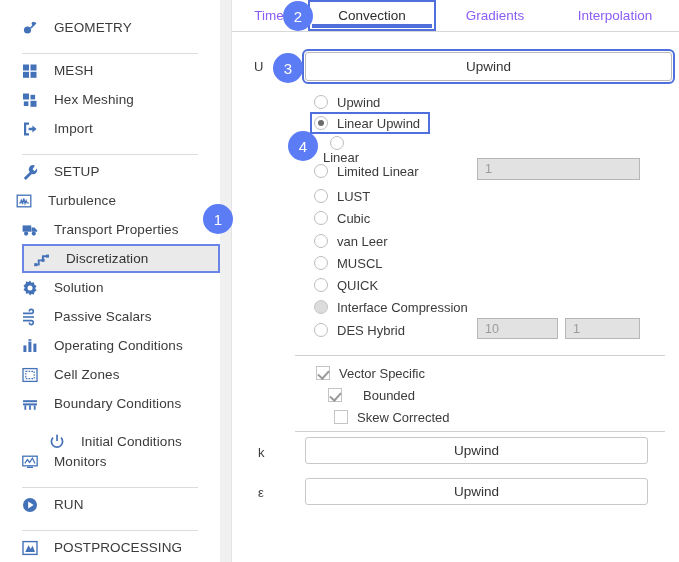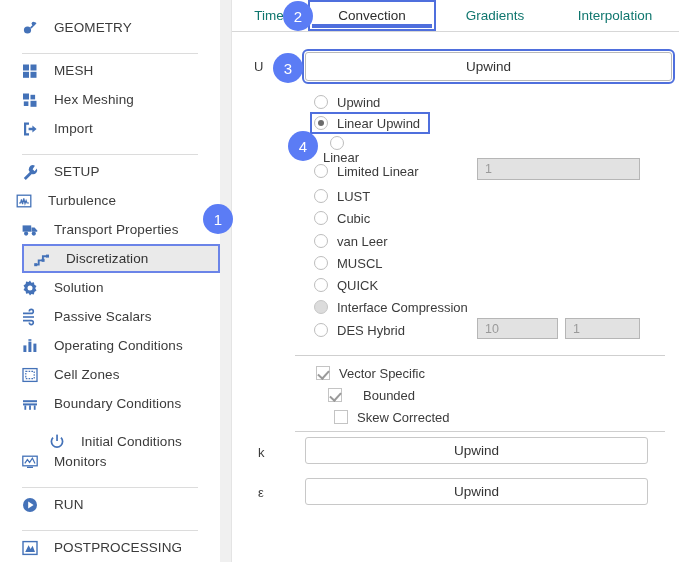--- a/index.html
+++ b/index.html
@@ -65,21 +65,21 @@
   }
 
   
   #tabs {
     position: absolute; left: 0; top: 0; width: 447px; height: 31px;
   }
   .tab {
     position: absolute; top: 0;
     height: 31px;
     display: flex; align-items: center; justify-content: center;
-    font-size: 13.5px; color: #0f766e;
+    font-size: 13.5px; color: #8b5cf6;
     cursor: default;
     white-space: nowrap;
   }
   .tab.active {
     border: 2px solid #4f6fdd;
     background: #fff;
     color: #2d2d2d;
   }
   .tab.active .uline {
     position: absolute; left: 2px; right: 2px; bottom: 1px; height: 4px;

